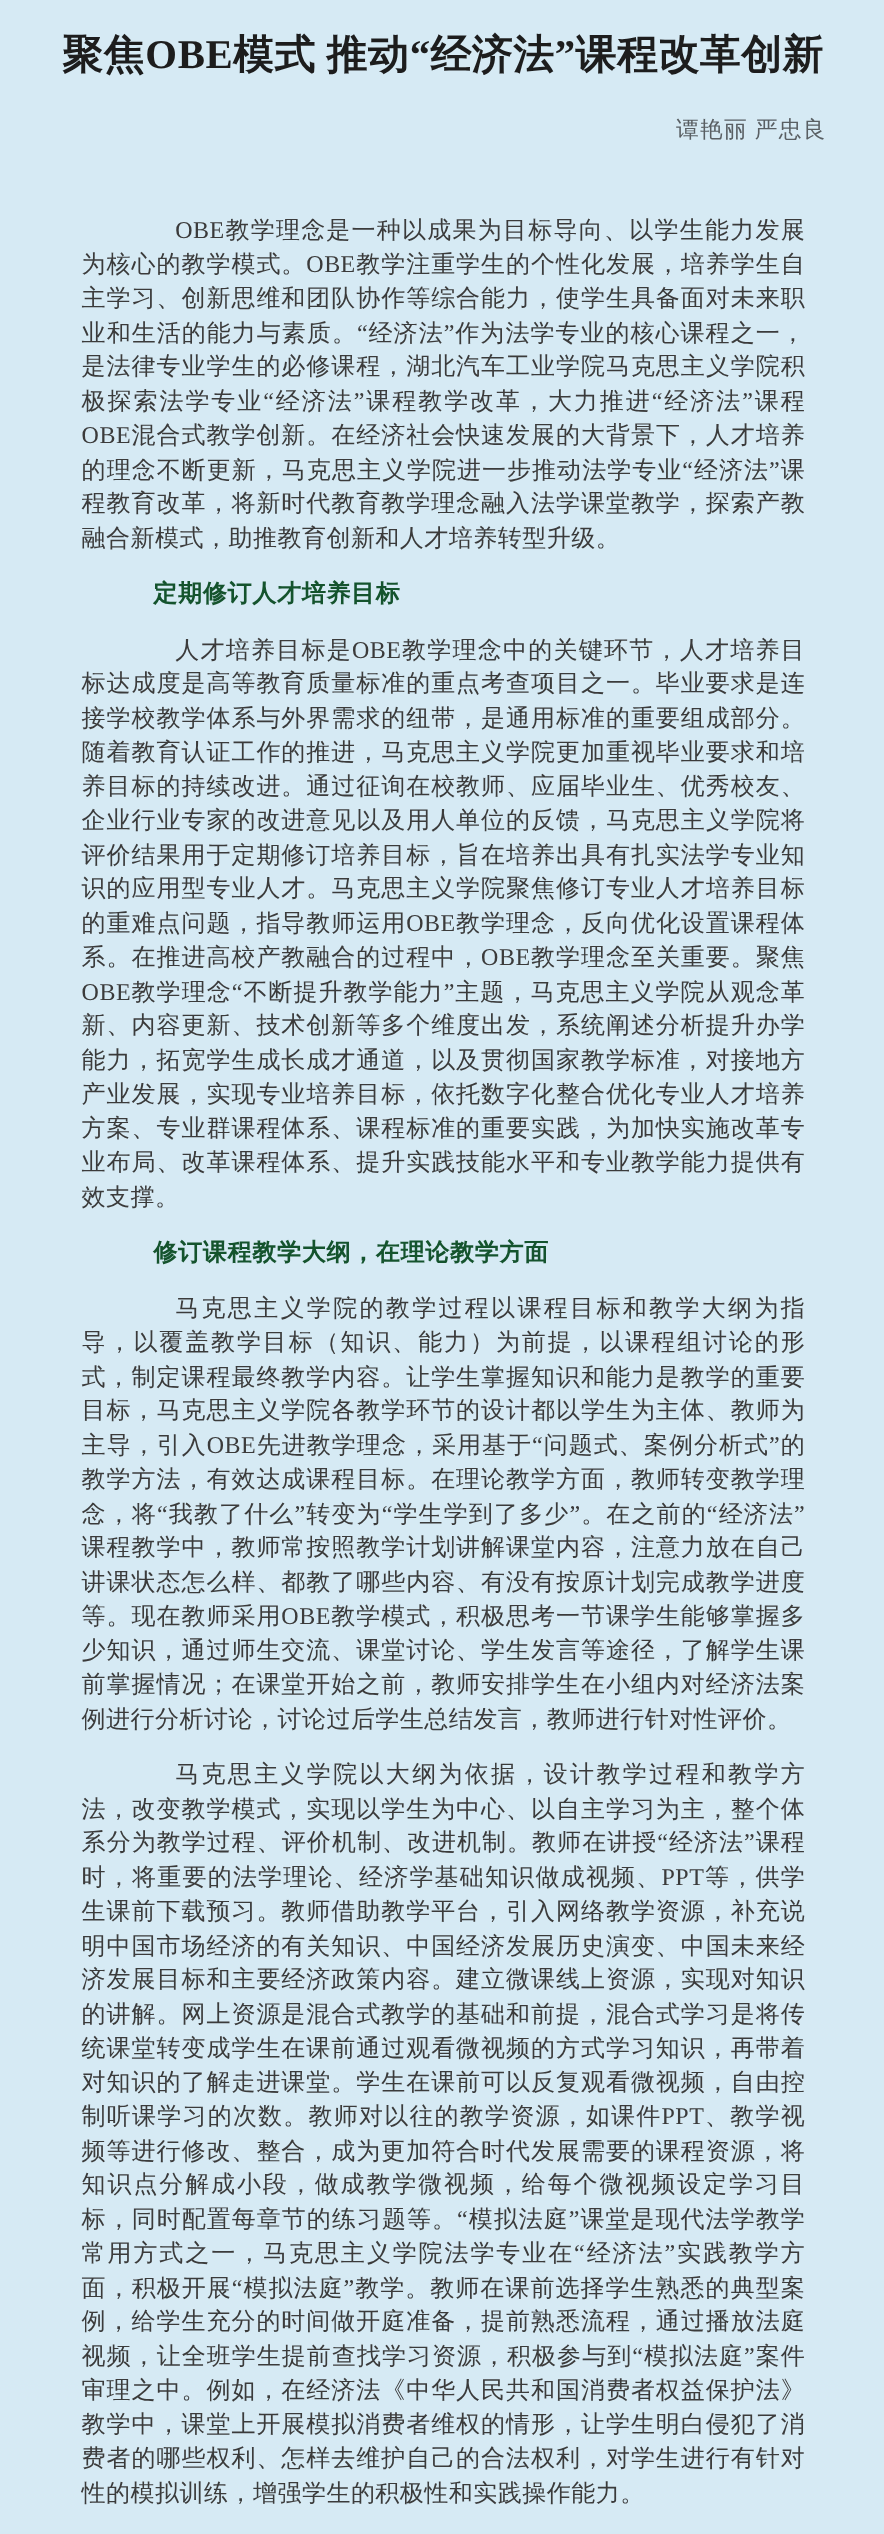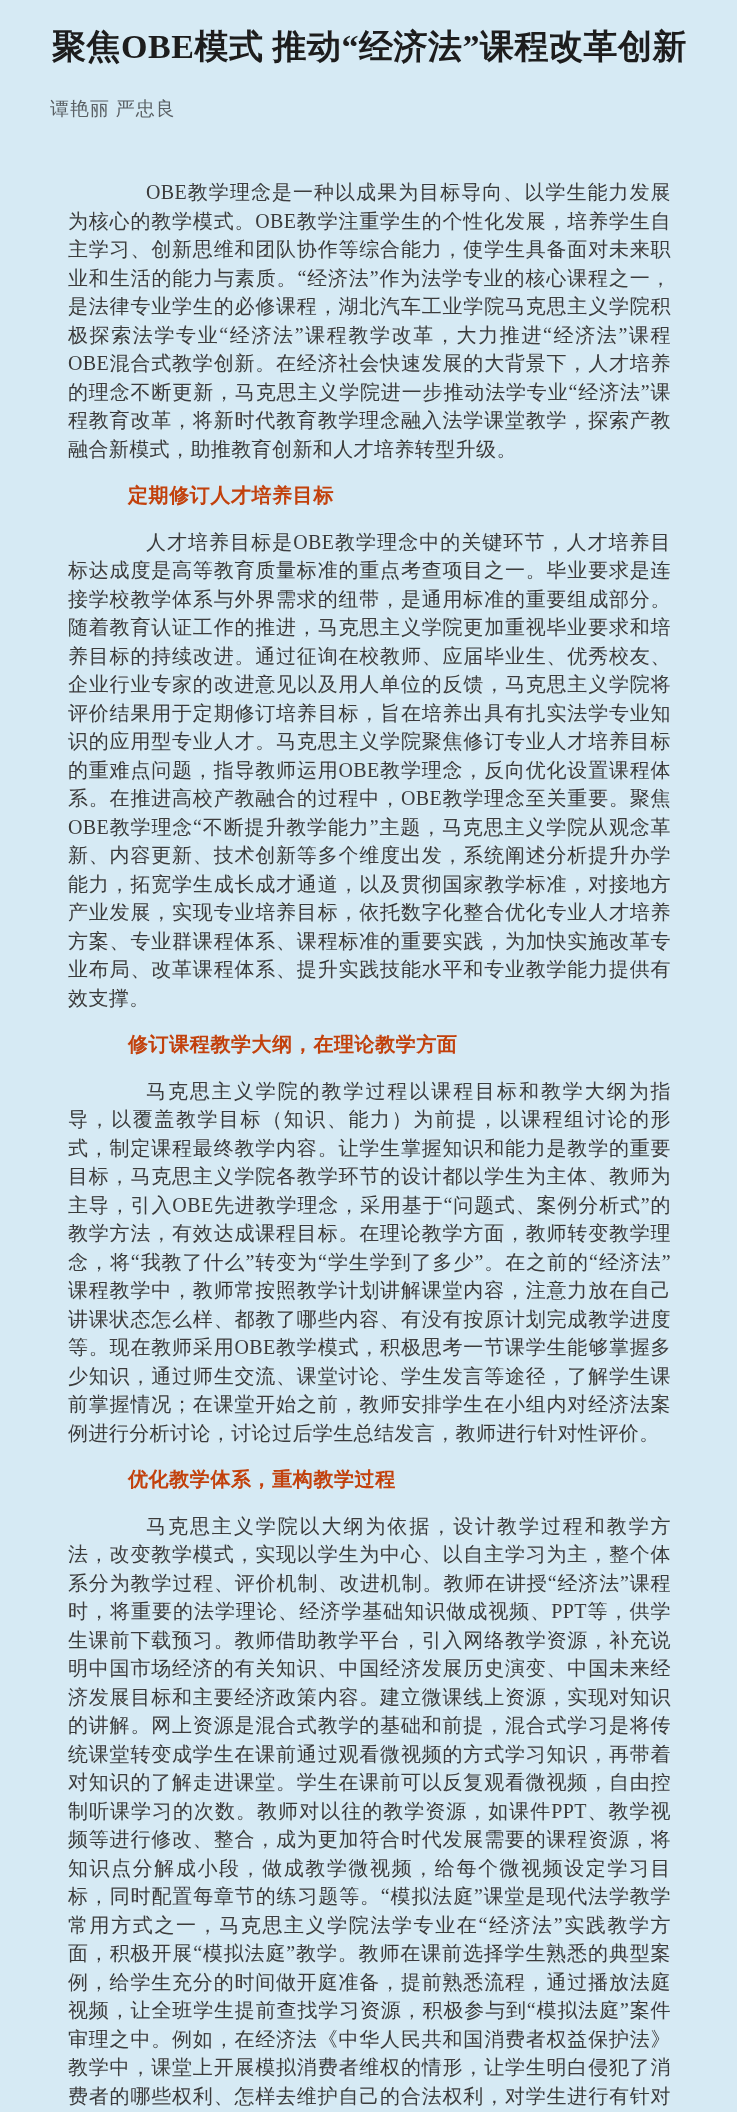--- a/index.html
+++ b/index.html
@@ -28,21 +28,21 @@
     line-height: 46px;
     text-align: center;
     color: #1d1d1d;
     letter-spacing: 0.5px;
     font-family: "Liberation Serif", "DejaVu Serif", serif;
   }
   .authors {
     margin-top: 26px;
     font-size: 19px;
     line-height: 26px;
-    text-align: left;
+    text-align: right;
     color: #595f63;
     letter-spacing: 1px;
   }
   .content {
     margin-top: 56px;
     font-size: 20px;
     line-height: 28.5px;
     color: #3b3b3b;
     text-align: justify;
     letter-spacing: 0.4px;
@@ -51,21 +51,21 @@
     margin: 18px;
     text-indent: 78px;
   }
   .heading {
     margin: 2px 0;
     padding: 0;
     text-indent: 78px;
     font-size: 20px;
     font-weight: bold;
     line-height: 28.5px;
-    color: #c2410c;
+    color: #14532d;
     letter-spacing: 0.6px;
     font-family: "Liberation Sans", "DejaVu Sans", sans-serif;
   }
   .note {
     margin-top: 16px;
   }
 </style>
 </head>
 <body>
 
@@ -75,19 +75,18 @@
 
   <div class="content">
     <p class="para">OBE教学理念是一种以成果为目标导向、以学生能力发展为核心的教学模式。OBE教学注重学生的个性化发展，培养学生自主学习、创新思维和团队协作等综合能力，使学生具备面对未来职业和生活的能力与素质。“经济法”作为法学专业的核心课程之一，是法律专业学生的必修课程，湖北汽车工业学院马克思主义学院积极探索法学专业“经济法”课程教学改革，大力推进“经济法”课程OBE混合式教学创新。在经济社会快速发展的大背景下，人才培养的理念不断更新，马克思主义学院进一步推动法学专业“经济法”课程教育改革，将新时代教育教学理念融入法学课堂教学，探索产教融合新模式，助推教育创新和人才培养转型升级。</p>
 
     <h2 class="heading">定期修订人才培养目标</h2>
     <p class="para">人才培养目标是OBE教学理念中的关键环节，人才培养目标达成度是高等教育质量标准的重点考查项目之一。毕业要求是连接学校教学体系与外界需求的纽带，是通用标准的重要组成部分。随着教育认证工作的推进，马克思主义学院更加重视毕业要求和培养目标的持续改进。通过征询在校教师、应届毕业生、优秀校友、企业行业专家的改进意见以及用人单位的反馈，马克思主义学院将评价结果用于定期修订培养目标，旨在培养出具有扎实法学专业知识的应用型专业人才。马克思主义学院聚焦修订专业人才培养目标的重难点问题，指导教师运用OBE教学理念，反向优化设置课程体系。在推进高校产教融合的过程中，OBE教学理念至关重要。聚焦OBE教学理念“不断提升教学能力”主题，马克思主义学院从观念革新、内容更新、技术创新等多个维度出发，系统阐述分析提升办学能力，拓宽学生成长成才通道，以及贯彻国家教学标准，对接地方产业发展，实现专业培养目标，依托数字化整合优化专业人才培养方案、专业群课程体系、课程标准的重要实践，为加快实施改革专业布局、改革课程体系、提升实践技能水平和专业教学能力提供有效支撑。</p>
 
     <h2 class="heading">修订课程教学大纲，在理论教学方面</h2>
     <p class="para">马克思主义学院的教学过程以课程目标和教学大纲为指导，以覆盖教学目标（知识、能力）为前提，以课程组讨论的形式，制定课程最终教学内容。让学生掌握知识和能力是教学的重要目标，马克思主义学院各教学环节的设计都以学生为主体、教师为主导，引入OBE先进教学理念，采用基于“问题式、案例分析式”的教学方法，有效达成课程目标。在理论教学方面，教师转变教学理念，将“我教了什么”转变为“学生学到了多少”。在之前的“经济法”课程教学中，教师常按照教学计划讲解课堂内容，注意力放在自己讲课状态怎么样、都教了哪些内容、有没有按原计划完成教学进度等。现在教师采用OBE教学模式，积极思考一节课学生能够掌握多少知识，通过师生交流、课堂讨论、学生发言等途径，了解学生课前掌握情况；在课堂开始之前，教师安排学生在小组内对经济法案例进行分析讨论，讨论过后学生总结发言，教师进行针对性评价。</p>
 
-    <h2 class="heading">优化教学体系，重构教学过程</h2>
     <p class="para">马克思主义学院以大纲为依据，设计教学过程和教学方法，改变教学模式，实现以学生为中心、以自主学习为主，整个体系分为教学过程、评价机制、改进机制。教师在讲授“经济法”课程时，将重要的法学理论、经济学基础知识做成视频、PPT等，供学生课前下载预习。教师借助教学平台，引入网络教学资源，补充说明中国市场经济的有关知识、中国经济发展历史演变、中国未来经济发展目标和主要经济政策内容。建立微课线上资源，实现对知识的讲解。网上资源是混合式教学的基础和前提，混合式学习是将传统课堂转变成学生在课前通过观看微视频的方式学习知识，再带着对知识的了解走进课堂。学生在课前可以反复观看微视频，自由控制听课学习的次数。教师对以往的教学资源，如课件PPT、教学视频等进行修改、整合，成为更加符合时代发展需要的课程资源，将知识点分解成小段，做成教学微视频，给每个微视频设定学习目标，同时配置每章节的练习题等。“模拟法庭”课堂是现代法学教学常用方式之一，马克思主义学院法学专业在“经济法”实践教学方面，积极开展“模拟法庭”教学。教师在课前选择学生熟悉的典型案例，给学生充分的时间做开庭准备，提前熟悉流程，通过播放法庭视频，让全班学生提前查找学习资源，积极参与到“模拟法庭”案件审理之中。例如，在经济法《中华人民共和国消费者权益保护法》教学中，课堂上开展模拟消费者维权的情形，让学生明白侵犯了消费者的哪些权利、怎样去维护自己的合法权利，对学生进行有针对性的模拟训练，增强学生的积极性和实践操作能力。</p>
 
     <p class="para note">（本文系湖北汽车工业学院教改项目“基于OBE混合式教学‘经济法’课程教学改革研究”［项目编号：JY2022050］阶段性成果）</p>
 
   </div>
 </div>
 
 </body></html>

